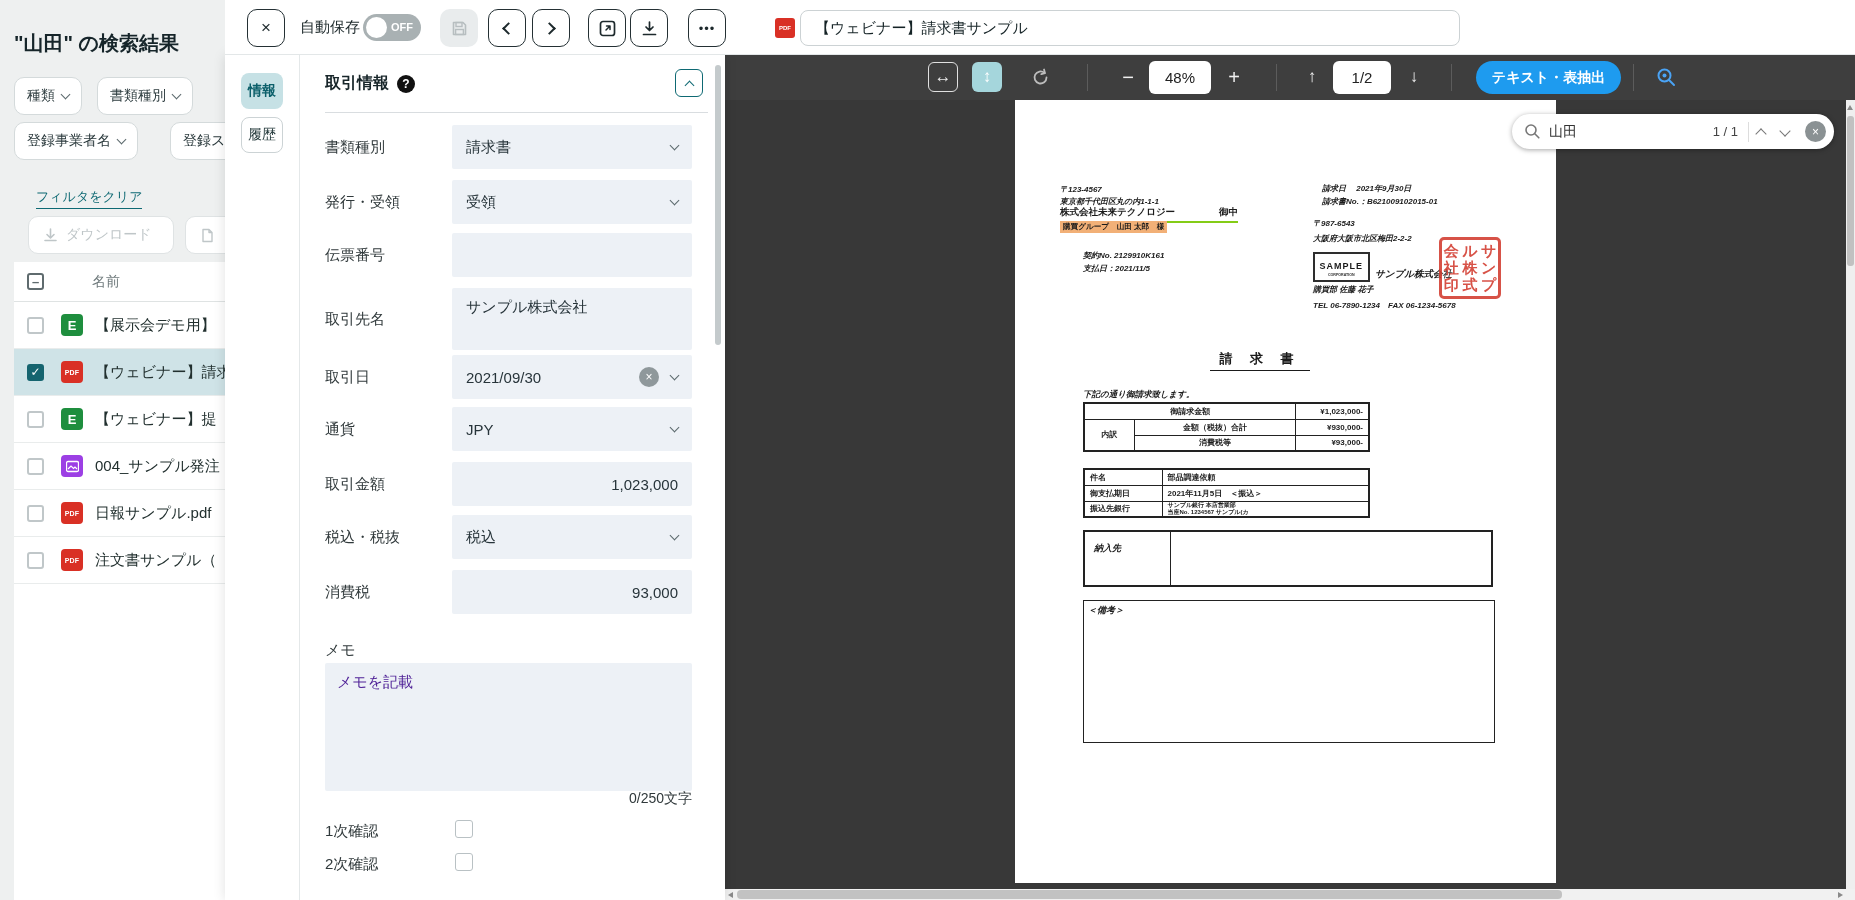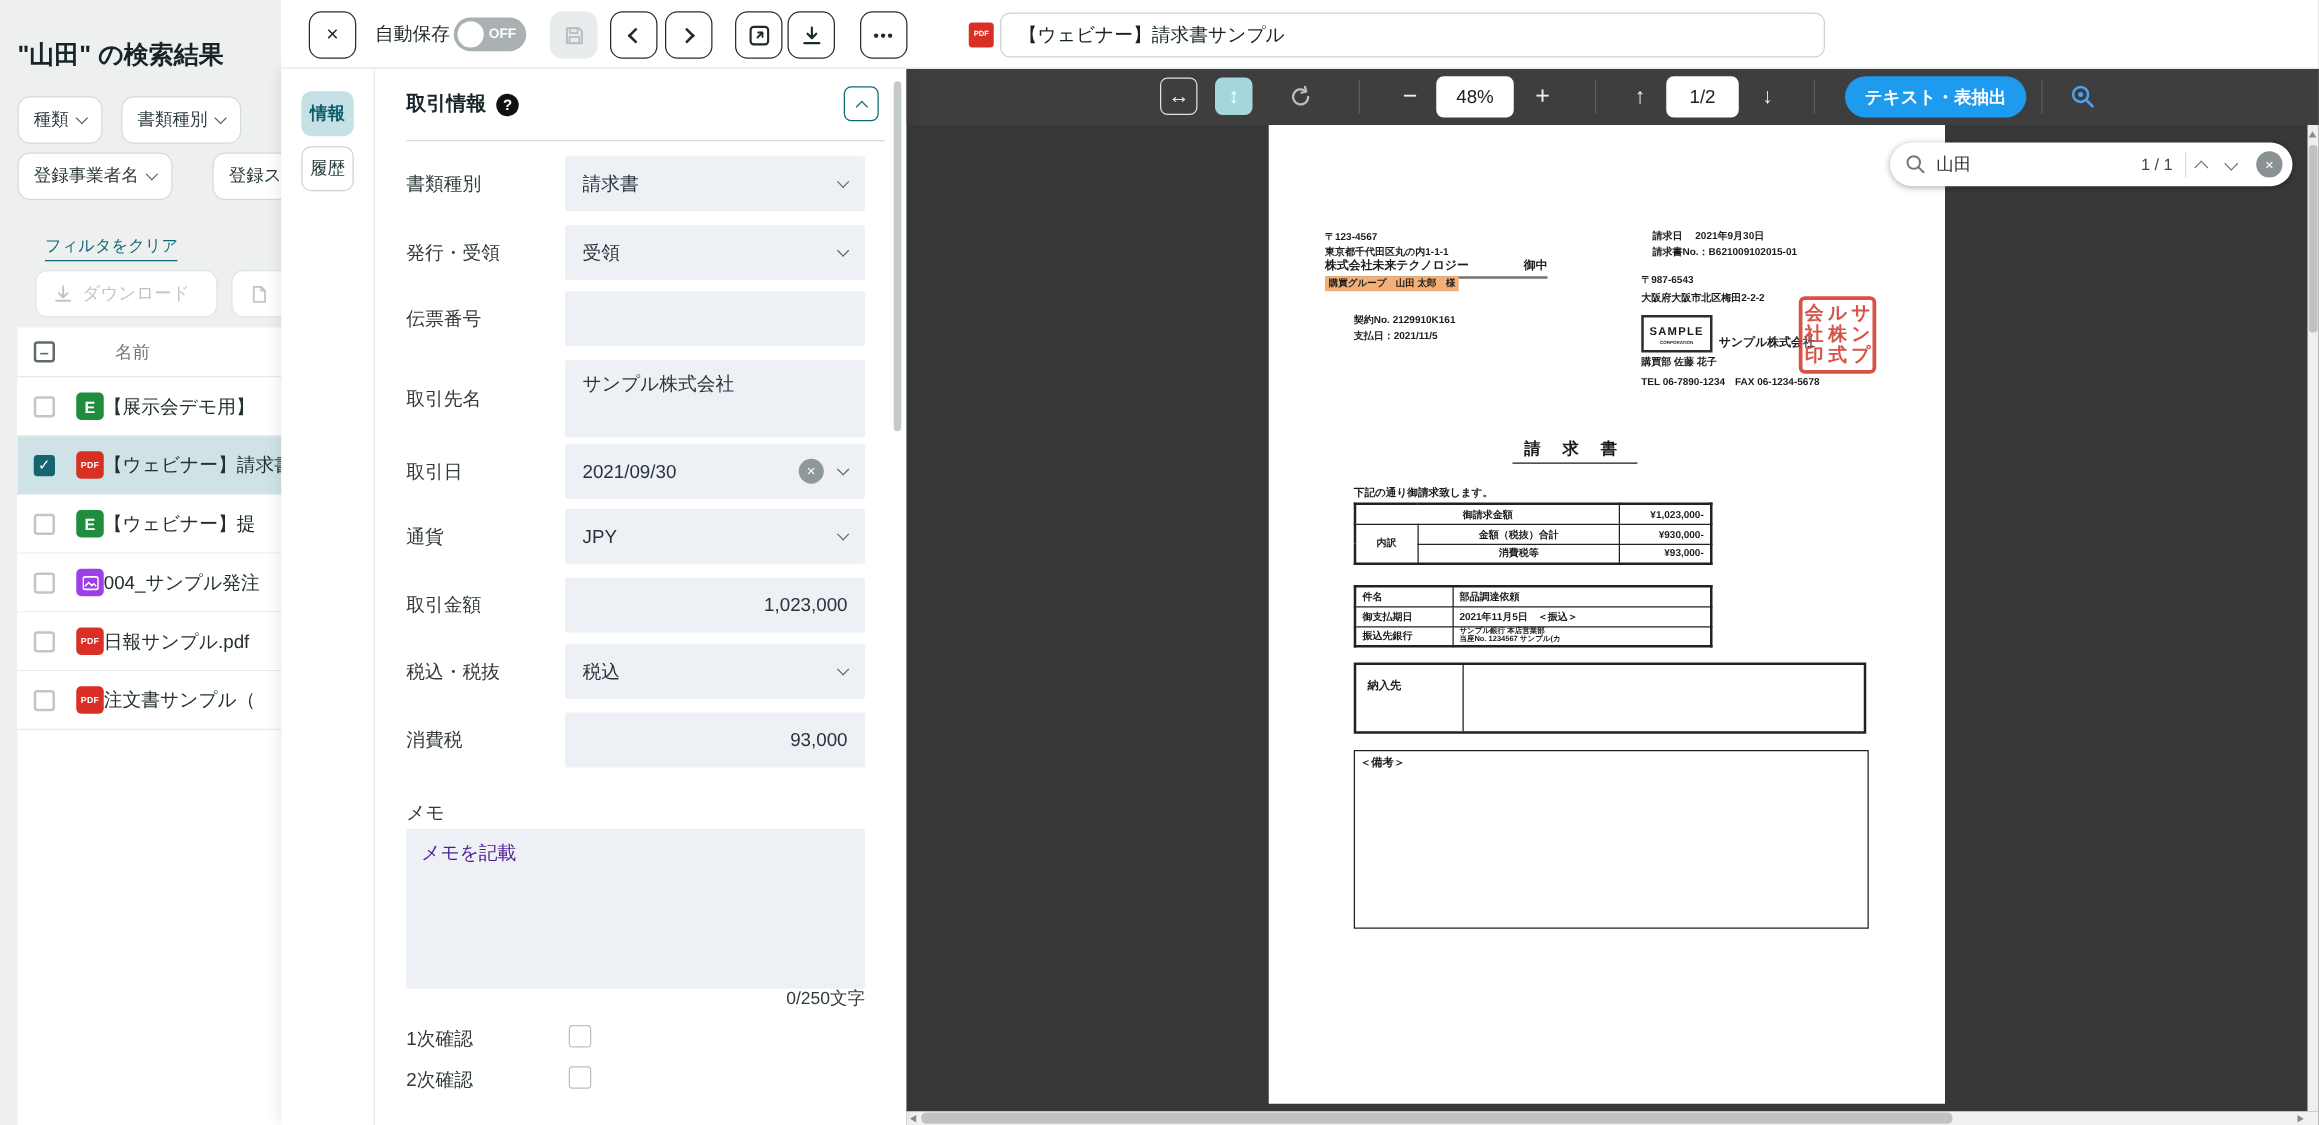--- a/index.html
+++ b/index.html
@@ -19,21 +19,21 @@
   .lt-header .hname { font-size:14px; color:#6f7a7c; margin-left:48px; }
   .lrow { position:relative; height:47px; border-bottom:1px solid #e9ecec; display:flex; align-items:center; background:#fff; }
   .lrow.selected { background:#cfe3e7; }
   .cb { width:17px; height:17px; border:2px solid #c0c7c9; border-radius:3px; background:#fff; margin-left:13px; flex:none; display:flex; align-items:center; justify-content:center; }
   .cb.indet { border-color:#5f6b6e; color:#5f6b6e; font-weight:bold; font-size:13px; line-height:1; }
   .cb.checked { background:#15646f; border-color:#15646f; color:#fff; font-size:12px; }
   .ficon { width:22px; height:22px; border-radius:4px; margin-left:17px; flex:none; display:flex; align-items:center; justify-content:center; color:#fff; font-weight:bold; }
   .ficon.excel { background:#1e8e3e; font-size:13px; }
   .ficon.pdf { background:#d93025; font-size:7px; letter-spacing:.2px; }
   .ficon.image { background:#9c3fe4; }
-  .lrow .rname { font-size:15px; color:#22302f; white-space:nowrap; }
+  .lrow .rname { font-size:15px; color:#22302f; margin-left:12px; white-space:nowrap; }
 
   
   #top-bar { position:absolute; left:225px; top:0; width:1630px; height:55px; background:#fff; border-bottom:1px solid #e3e7e8; z-index:5; }
   .tb-btn { position:absolute; top:9px; width:38px; height:38px; border:1.6px solid #243034; border-radius:10px; background:#fff; display:flex; align-items:center; justify-content:center; font-size:17px; color:#1d292c; }
   .tb-btn.disabled { border:none; background:#e9eced; color:#b7bec0; }
   .tb-label { position:absolute; left:75px; top:0; height:55px; display:flex; align-items:center; font-size:15px; color:#1c282a; }
   .toggle { position:absolute; left:138px; top:14px; width:58px; height:27px; border-radius:14px; background:#a9b1b3; }
   .toggle .knob { position:absolute; left:3px; top:3px; width:21px; height:21px; border-radius:50%; background:#fff; }
   .toggle .state { position:absolute; right:8px; top:7px; font-size:11px; font-weight:bold; color:#fff; }
   .chevL { width:9px; height:9px; border-left:2px solid #1d292c; border-bottom:2px solid #1d292c; transform:rotate(45deg); margin-left:3px; }
@@ -90,22 +90,22 @@
   .v-vscroll { position:absolute; right:0; top:45px; width:9px; bottom:11px; background:#efefef; }
   .v-vthumb { position:absolute; left:1px; right:1px; top:16px; height:150px; background:#c1c1c1; border-radius:3px; }
   .arr-up { position:absolute; top:5px; left:1px; width:0; height:0; border-left:3.5px solid transparent; border-right:3.5px solid transparent; border-bottom:5px solid #8a8a8a; }
   .v-hscroll { position:absolute; left:0; right:0; bottom:0; height:11px; background:#f1f1f1; }
   .v-hthumb { position:absolute; top:1px; height:9px; left:12px; width:825px; background:#c2c2c2; border-radius:4px; }
   .arr-left { position:absolute; left:3px; top:2.5px; width:0; height:0; border-top:3.5px solid transparent; border-bottom:3.5px solid transparent; border-right:5px solid #8a8a8a; }
   .arr-right { position:absolute; right:12px; top:2.5px; width:0; height:0; border-top:3.5px solid transparent; border-bottom:3.5px solid transparent; border-left:5px solid #8a8a8a; }
 
   
   #page { position:absolute; left:290px; top:45px; width:541px; height:783px; background:#fff; color:#1b1b1b; font-weight:bold; }
-  #page .t { position:absolute; font-size:8px; white-space:nowrap; }
-  .addr-line { position:absolute; left:45px; width:178px; border-bottom:2px solid #737373; display:flex; justify-content:space-between; font-size:9.5px; padding-bottom:2px; }
+  #page .t { position:absolute; font-size:8px; white-space:nowrap;font-style:italic; }
+  .addr-line { position:absolute; left:45px; width:178px; border-bottom:2px solid #84cc16; display:flex; justify-content:space-between; font-size:9.5px; padding-bottom:2px; }
   .attn-hl { position:absolute; left:45px; top:121px; background:#f2b077; font-size:7.6px; padding:1px 3px; white-space:nowrap; }
   .logo-box { position:absolute; left:298px; top:152px; border:2px solid #2e2e2e; padding:1px 4px; text-align:center; }
   .logo-box .lg { font-size:9px; letter-spacing:1px; }
   .logo-box .lgsub { display:block; font-size:6px; transform:scale(.6); transform-origin:center top; color:#2e2e2e; }
   .stamp { position:absolute; left:413px; top:137px; width:62px; height:62px; border:3px solid #d23b2e; border-radius:5px; color:#d23b2e; display:flex; justify-content:center; gap:3px; padding-top:3px; opacity:.88; background:rgba(255,255,255,.2);margin-left:11px; }
   .stampcol { width:1.05em; font-size:15px; line-height:1.12; word-break:break-all; text-align:center; }
   .inv-title { position:absolute; left:195px; top:250px; width:100px; text-align:center; font-size:13px; letter-spacing:7px; border-bottom:1.5px solid #1b1b1b; padding-bottom:2px; white-space:nowrap; }
   table.inv { position:absolute; border-collapse:collapse; font-size:8px; }
   table.inv td { border:1px solid #222; padding:0 5px; height:16px; }
   table.inv { border:2px solid #222; }

